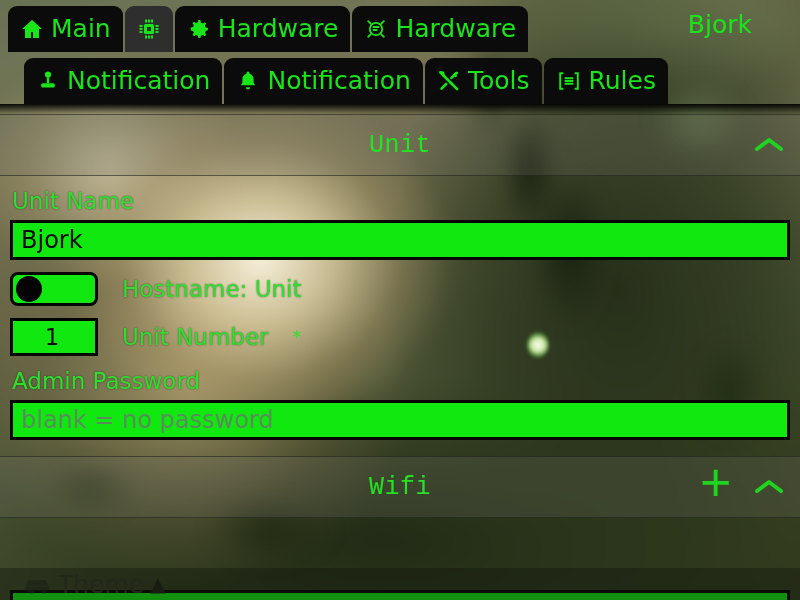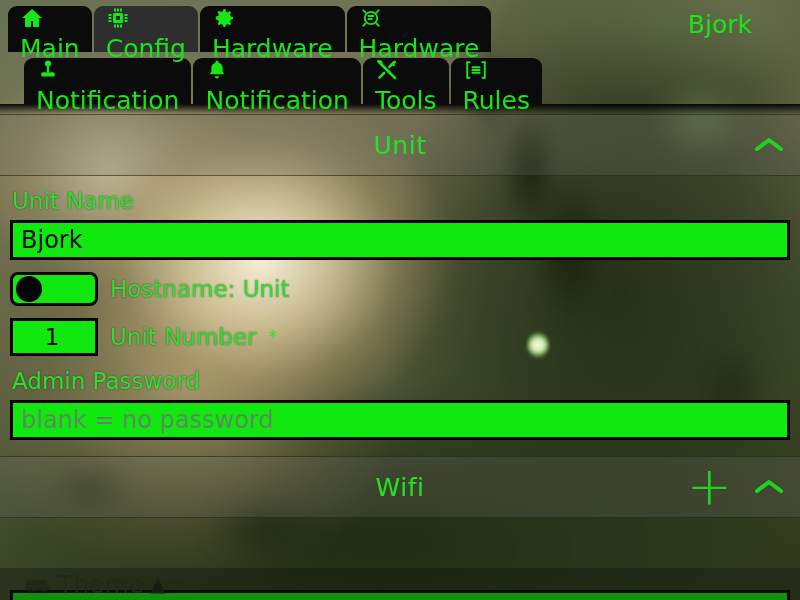--- a/index.html
+++ b/index.html
@@ -84,32 +84,31 @@
     display: flex;
     align-items: flex-end;
     gap: 2px;
     padding-left: 8px;
     height: 52px;
   }
   .tabbar.row2 { padding-left: 24px; height: 50px; margin-top: 2px; }
 
   .tab {
     display: flex;
-    align-items: flex-start;
+    align-items: center;
     gap: 7px;
     height: 46px;
     padding: 0 12px;
     background: #0b0b0b;
     border-radius: 9px 9px 0 0;
     color: #19e619;
     font-size: 25px;
     line-height: 1;
     white-space: nowrap;
     cursor: pointer;
-    flex-direction: column;
   }
   .tab.active { background: #2e2e2e; }
   .tab .ico { display: inline-flex; align-items: center; }
   .tab .lbl { position: relative; top: -1px; }
 
   .unit-label {
     margin-left: auto;
     margin-right: 48px;
     color: #19e619;
     font-size: 25px;
@@ -127,20 +126,21 @@
   
   .section-hd {
     position: relative;
     height: 62px;
     display: flex;
     align-items: center;
     justify-content: center;
     background: rgba(120,120,110,0.22);
     border-top: 1px solid rgba(25,30,20,0.55);
     border-bottom: 1px solid rgba(25,30,20,0.55);
+    font-family: Liberation Mono, monospace;
   }
   .section-hd .title {
     color: #22e522;
     font-size: 25px;
     letter-spacing: 0.5px;
   }
   .section-hd .hd-actions {
     position: absolute;
     right: 14px;
     top: 0;
@@ -177,21 +177,21 @@
     font-family: "DejaVu Sans", sans-serif;
     font-size: 24px;
     padding: 0 8px;
     outline: none;
   }
   .text-input::placeholder { color: #5c8a5c; opacity: 1; }
 
   .inline-row {
     display: flex;
     align-items: center;
-    gap: 12px;
+    gap: 24px;
     margin-top: 12px;
   }
   .inline-row .row-label {
     color: #2ee02e;
     font-size: 23px;
     text-shadow: 0 0 2px rgba(0,0,0,0.55);
     white-space: nowrap;
   }
   .req-star { color: #2ee02e; font-size: 17px; }
 
@@ -301,21 +301,20 @@
             <rect x="11" y="18.5" width="2" height="3"></rect>
             <rect x="14" y="18.5" width="2" height="3"></rect>
           <rect x="2.5" y="8" width="3" height="2"></rect>
             <rect x="2.5" y="11" width="3" height="2"></rect>
             <rect x="2.5" y="14" width="3" height="2"></rect>
           <rect x="18.5" y="8" width="3" height="2"></rect>
             <rect x="18.5" y="11" width="3" height="2"></rect>
             <rect x="18.5" y="14" width="3" height="2"></rect>
         </svg>
       </span>
-      <span class="lbl">Config</span>
     </div>
 
     <div class="tab">
       <span class="ico">
         <svg width="24" height="24" viewBox="0 0 24 24" fill="#19e619">
           <path d="M12 8.2a3.8 3.8 0 100 7.6 3.8 3.8 0 000-7.6zm9 4.8v-2l-2.3-.5a6.9 6.9 0 00-.8-1.9l1.3-2-1.4-1.4-2 1.3a6.9 6.9 0 00-1.9-.8L13.4 3h-2l-.5 2.3a6.9 6.9 0 00-1.9.8l-2-1.3L5.6 6.2l1.3 2a6.9 6.9 0 00-.8 1.9L3.8 10.6v2.8l2.3.5a6.9 6.9 0 00.8 1.9l-1.3 2 1.4 1.4 2-1.3c.6.4 1.2.6 1.9.8l.5 2.3h2l.5-2.3c.7-.2 1.3-.4 1.9-.8l2 1.3 1.4-1.4-1.3-2c.4-.6.6-1.2.8-1.9z"></path>
         </svg>
       </span>
       <span class="lbl">Hardware</span>
     </div>

